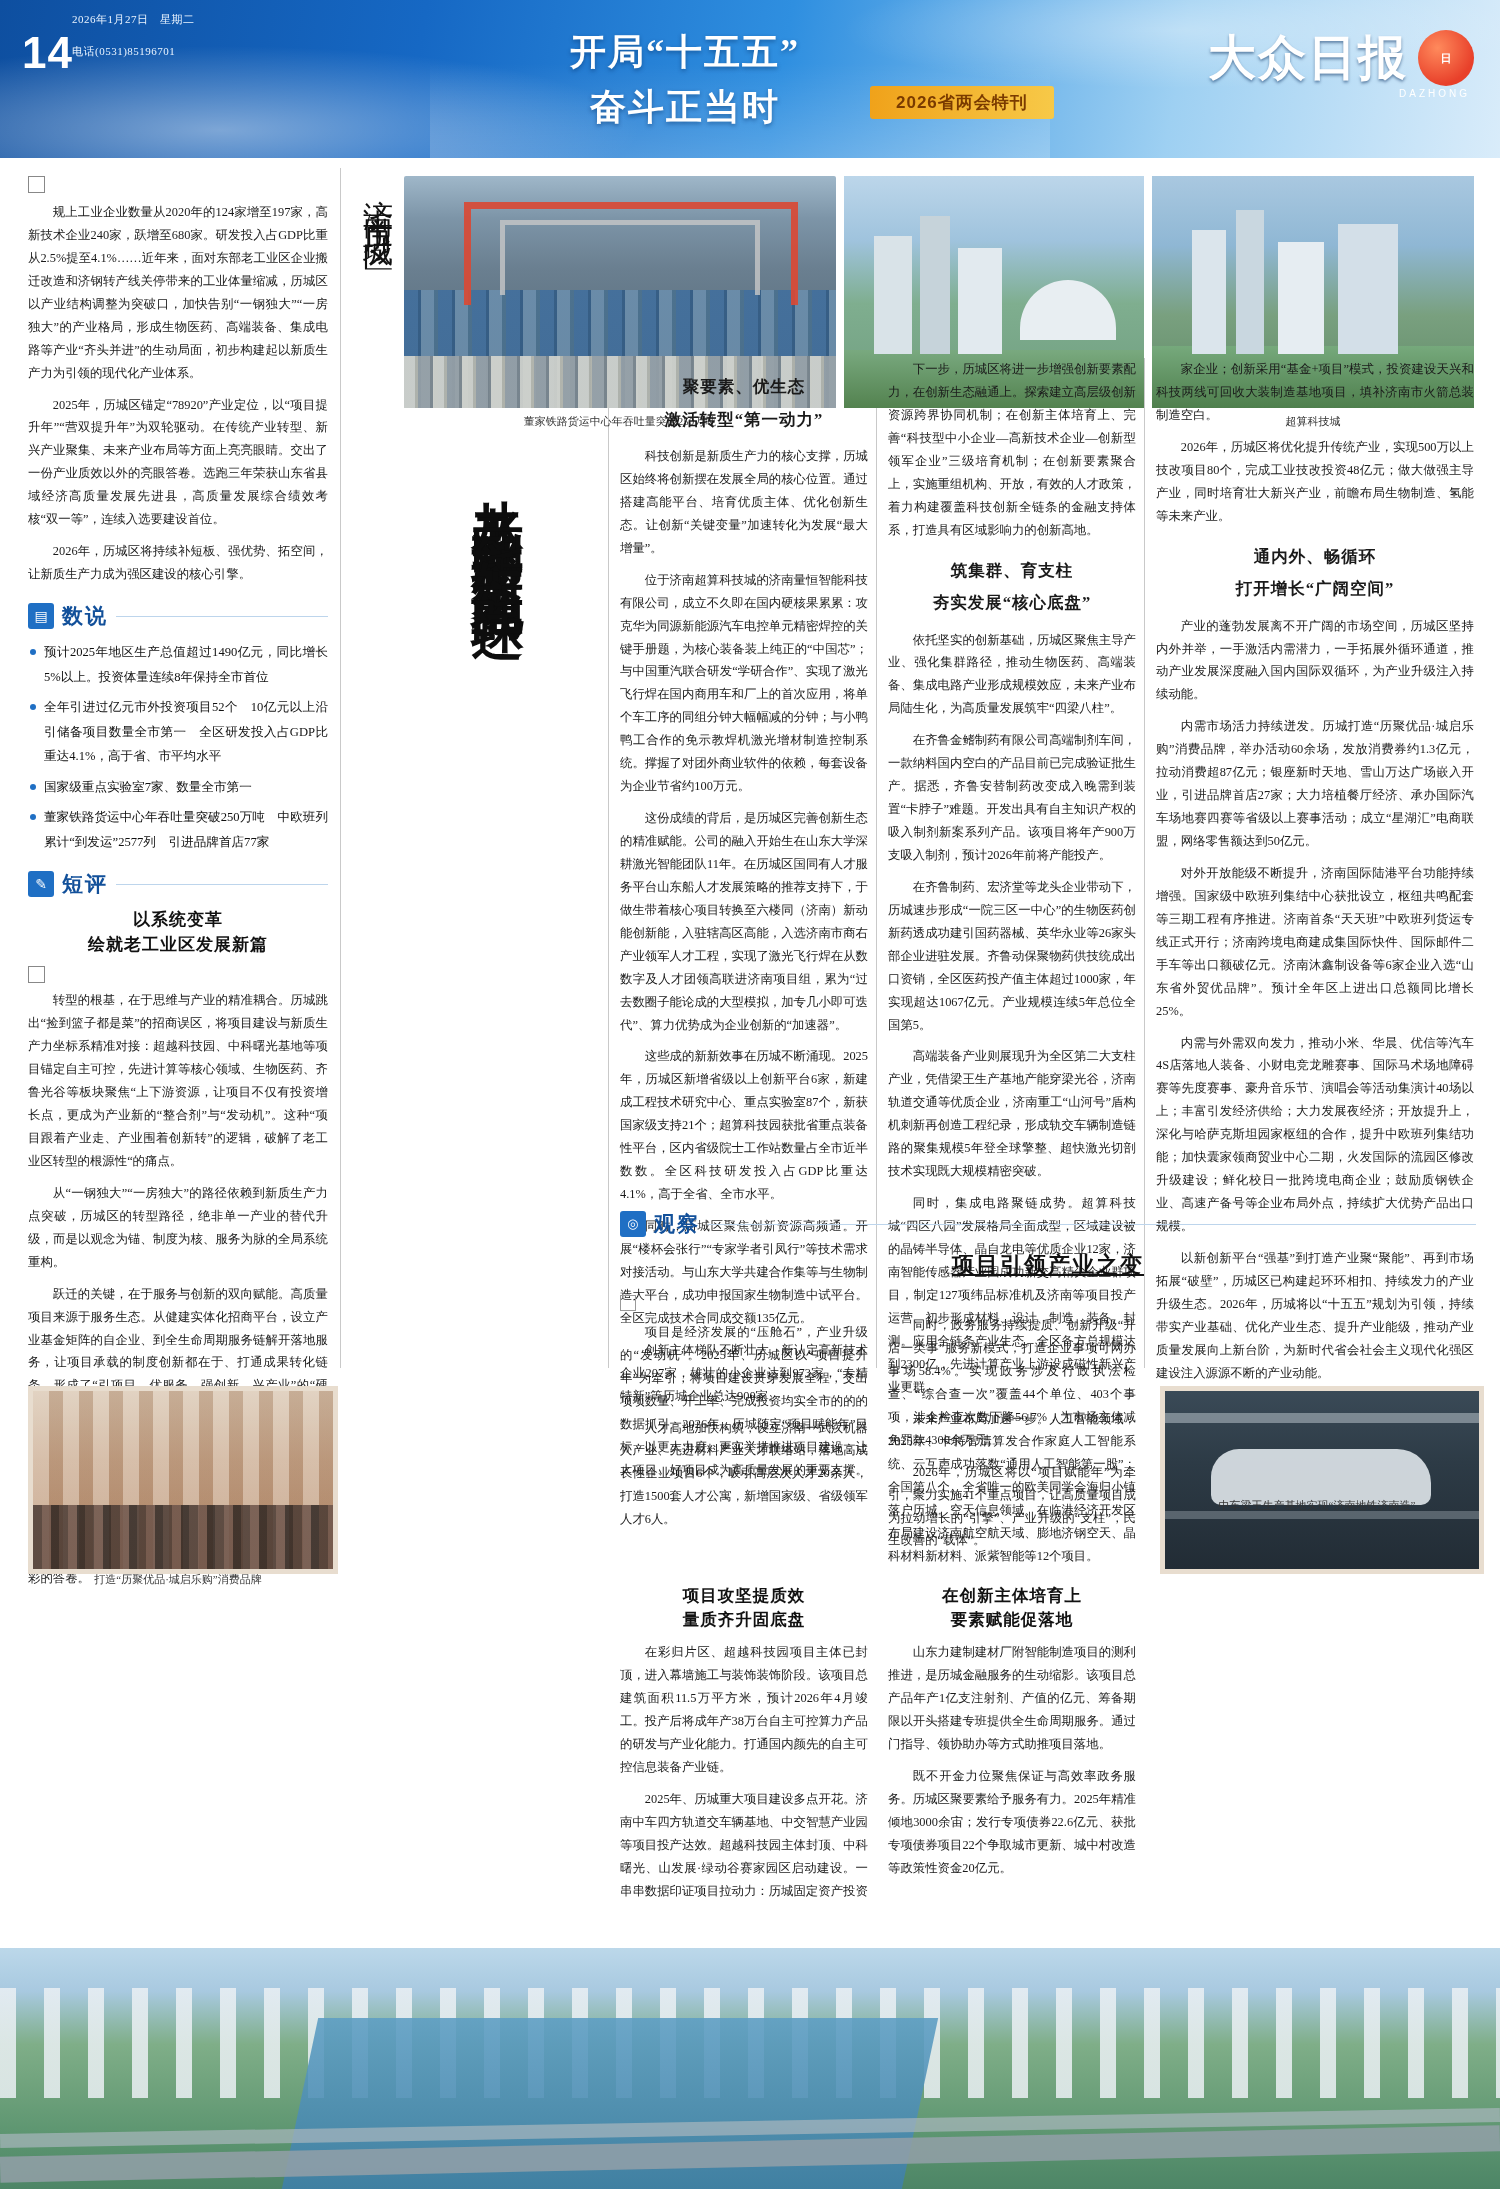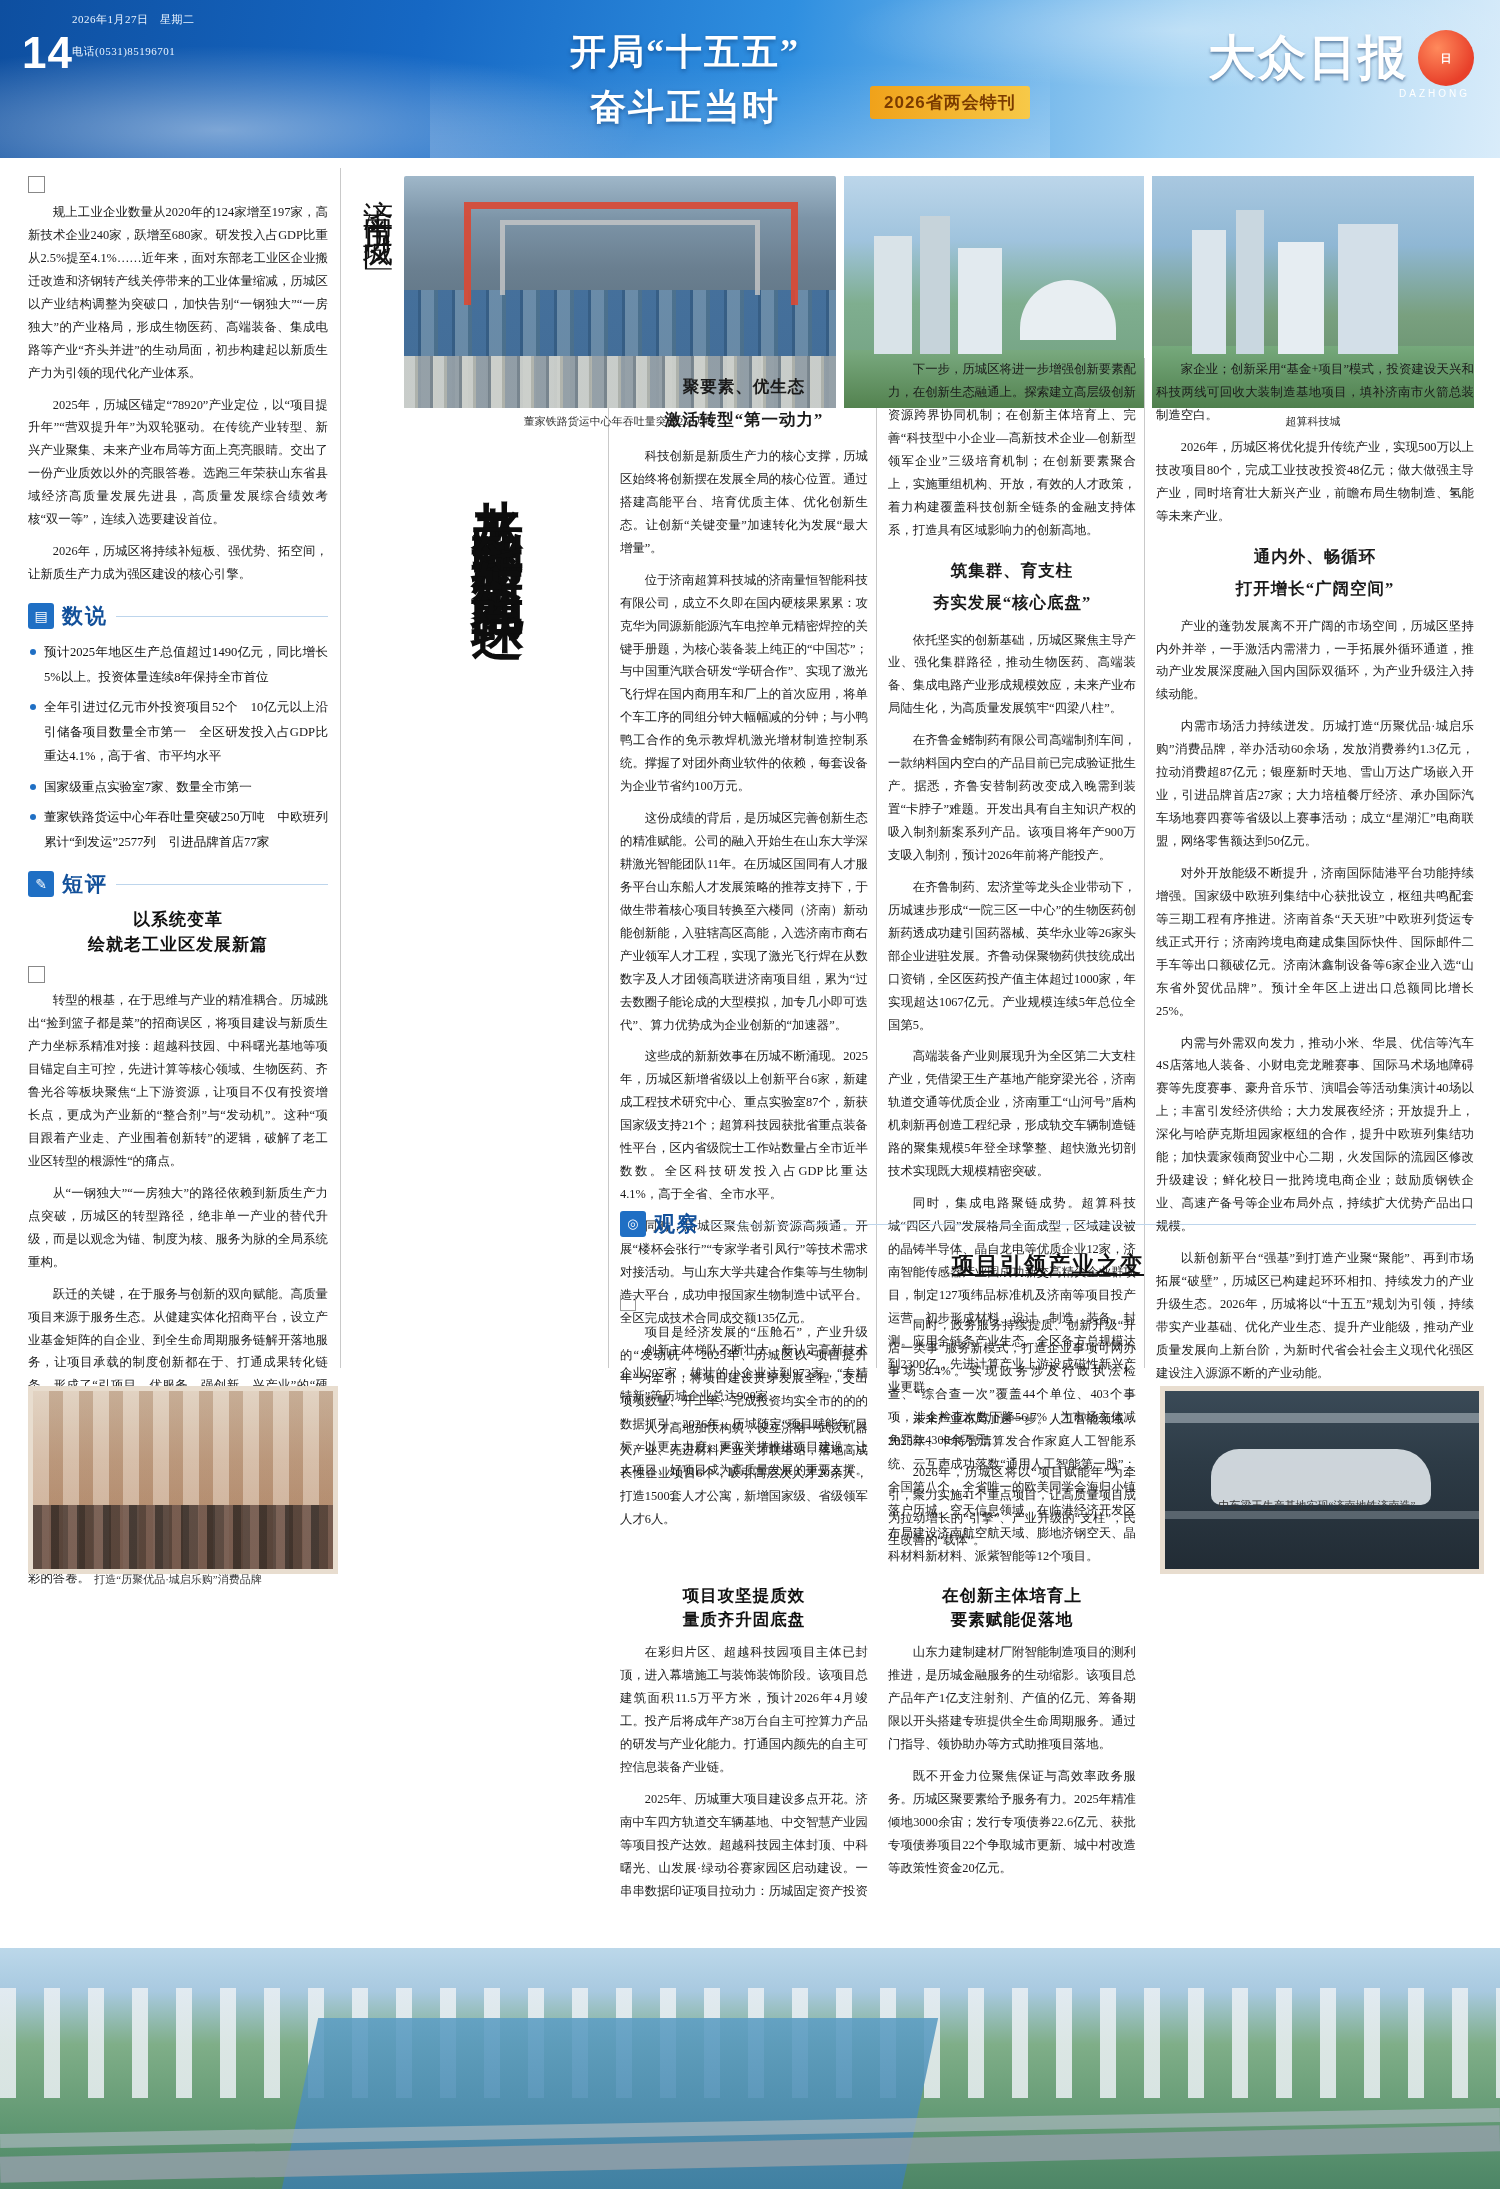--- a/index.html
+++ b/index.html
@@ -15,21 +15,21 @@
   .mh-swoosh{position:absolute;left:0;top:0;width:1500px;height:158px;
     background:radial-gradient(ellipse 700px 140px at 220px 130px,rgba(255,255,255,.45),rgba(255,255,255,0) 60%),
                radial-gradient(ellipse 520px 90px at 1180px 30px,rgba(255,255,255,.35),rgba(255,255,255,0) 65%);}
   .pagenum{position:absolute;left:22px;top:28px;font-size:44px;color:#fff;font-weight:700;font-family:"Liberation Sans",sans-serif;letter-spacing:1px;}
   .mh-date{position:absolute;left:72px;top:12px;font-size:11px;color:#eaf4ff;letter-spacing:.5px;}
   .mh-tel{position:absolute;left:72px;top:44px;font-size:11px;color:#eaf4ff;letter-spacing:.5px;}
   .mh-title{position:absolute;left:470px;top:28px;width:430px;text-align:center;}
   .mh-title .l1{font-size:36px;font-weight:700;color:#fff;letter-spacing:2px;text-shadow:0 2px 4px rgba(0,40,90,.45);}
   .mh-title .l2{font-size:36px;font-weight:700;color:#fff;letter-spacing:2px;margin-top:6px;text-shadow:0 2px 4px rgba(0,40,90,.45);}
   .mh-badge{position:absolute;left:870px;top:86px;background:linear-gradient(90deg,#f0a21a,#f7c948);
-    color:#7a3b00;font-size:17px;font-weight:700;padding:5px 14px;border-radius:3px;letter-spacing:1px;font-family:"Liberation Sans",sans-serif;}
+    color:#7a3b00;font-size:17px;font-weight:700;padding:5px 26px;border-radius:3px;letter-spacing:1px;font-family:"Liberation Sans",sans-serif;}
   .logo{position:absolute;right:26px;top:26px;display:flex;align-items:center;gap:10px;}
   .logo .cn{font-size:48px;font-weight:700;color:#fff;letter-spacing:2px;font-family:"Liberation Serif",serif;text-shadow:0 2px 3px rgba(0,40,90,.5);}
   .logo .mark{width:56px;height:56px;border-radius:50%;background:radial-gradient(circle at 35% 32%,#ff8a5c,#e8402a 70%);
     display:flex;align-items:center;justify-content:center;color:#fff;font-size:11px;font-weight:700;font-family:"Liberation Sans",sans-serif;}
   .logo .en{position:absolute;right:4px;top:62px;font-size:10px;color:#fff;letter-spacing:3px;font-family:"Liberation Sans",sans-serif;}
 
   
   .content{position:absolute;left:0;top:158px;width:1500px;height:1790px;}
   .rule-v{position:absolute;background:#c9c9c9;width:1px;}
 

